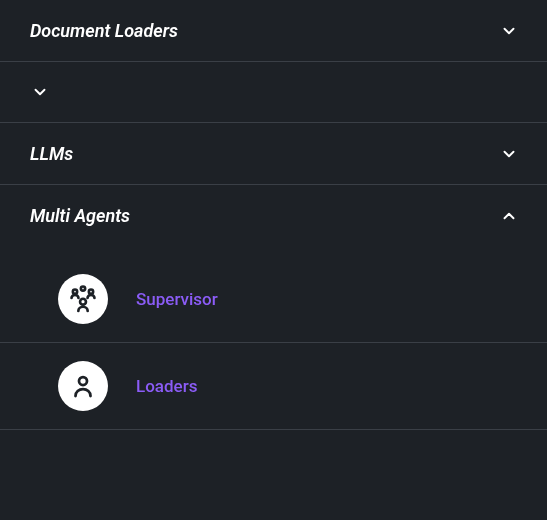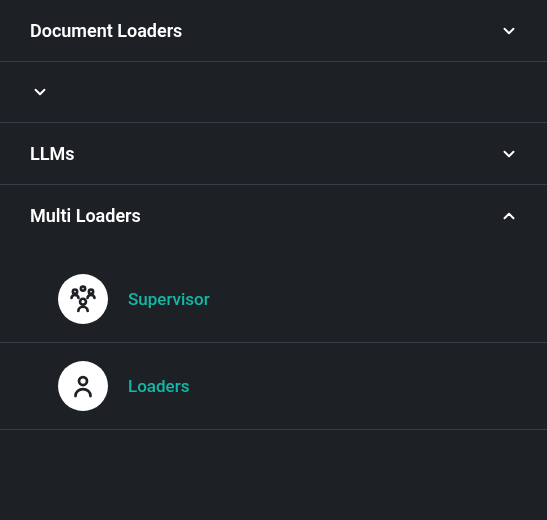--- a/index.html
+++ b/index.html
@@ -19,20 +19,21 @@
       width: 100%;
       padding-top: 0;
     }
     .category-row {
       display: flex;
       align-items: center;
       justify-content: space-between;
       padding: 20px 28px 20px 30px;
       border-bottom: 1px solid #3a3f46;
       cursor: pointer;
+      font-style: italic;
     }
     .category-label {
       font-size: 18px;
       font-weight: 600;
       color: #ffffff;
     }
     .chevron {
       display: inline-flex;
       align-items: center;
       justify-content: center;
@@ -56,22 +57,22 @@
       border-radius: 50%;
       background: #ffffff;
       display: flex;
       align-items: center;
       justify-content: center;
       flex-shrink: 0;
     }
     .subitem-label {
       font-size: 17px;
       font-weight: 500;
-      margin-left: 20px;
-      color: #14b8a6;
+      margin-left: 28px;
+      color: #8b5cf6;
     }
     .category-row.expanded {
       border-bottom: none;
     }
   </style>
 </head>
 <body>
 
 <div class="nav">
 
@@ -96,21 +97,21 @@
     <span class="category-label">LLMs</span>
     <span class="chevron">
       <svg width="18" height="18" viewBox="0 0 24 24" fill="none" stroke="currentColor" stroke-width="2.5" stroke-linecap="round" stroke-linejoin="round">
           <polyline points="6 9 12 15 18 9"></polyline>
         </svg>
     </span>
   </div>
 
 
   <div class="category-row expanded">
-    <span class="category-label">Multi Loaders</span>
+    <span class="category-label">Multi Agents</span>
     <span class="chevron">
       <svg width="18" height="18" viewBox="0 0 24 24" fill="none" stroke="currentColor" stroke-width="2.5" stroke-linecap="round" stroke-linejoin="round">
           <polyline points="18 15 12 9 6 15"></polyline>
         </svg>
     </span>
   </div>
 
   <div class="subitems">
 
     <div class="subitem-row">

